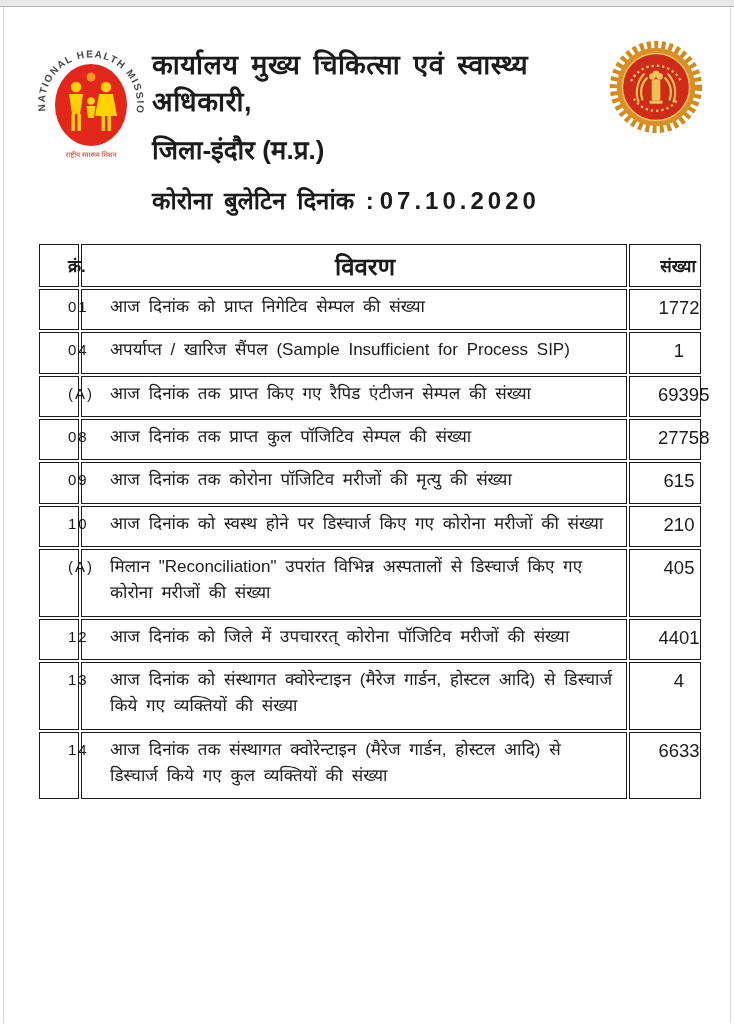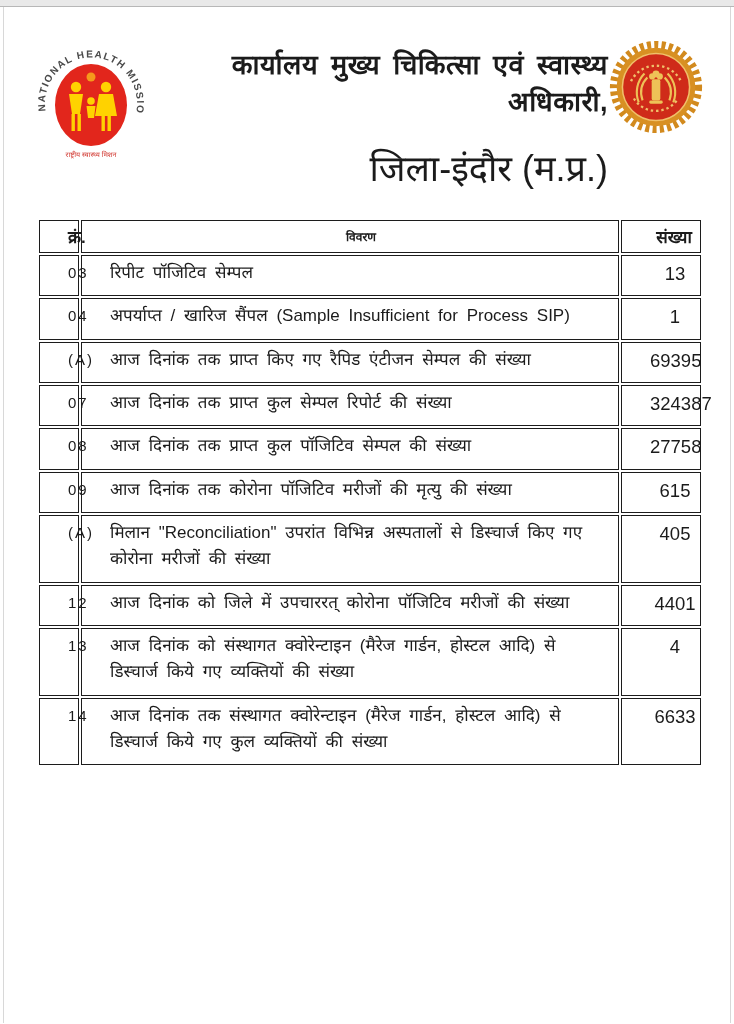--- a/index.html
+++ b/index.html
@@ -24,41 +24,41 @@
     border-right: 1px solid #d8d8d8;
   }
   
   .header {
     display: flex;
     align-items: flex-start;
     padding: 24px 14px 0 30px;
   }
   .logo-left { width: 118px; flex: 0 0 118px; padding-top: 4px; }
   .logo-right { width: 108px; flex: 0 0 108px; padding-top: 8px; }
-  .title-block { flex: 1; text-align: right; padding-top: 14px; }
+  .title-block { flex: 1; text-align: left; padding-top: 14px; }
   .title-line1 { font-size: 27px; font-weight: bold; letter-spacing: 0.5px; word-spacing: 5px; }
-  .title-line2 { font-size: 36px; font-weight: normal; margin-top: 24px; }
+  .title-line2 { font-size: 26px; font-weight: bold; margin-top: 12px; }
   .title-line3 { font-size: 24px; font-weight: bold; margin-top: 16px; word-spacing: 5px; }
   .title-line3 .date { letter-spacing: 4px; margin-left: 6px; }
   
   table.bulletin {
     border-collapse: separate;
     border-spacing: 2px;
     table-layout: fixed;
     width: 666px;
     margin: 26px 0 0 33px;
   }
   table.bulletin th, table.bulletin td {
     border: 1.6px solid #1c1c1c;
     background: #ffffff;
     padding-left: 28px;
   }
   th.h-sn   { width: 40px;  font-size: 17px; padding: 4px 1px; }
-  th.h-desc { font-size: 12px; padding: 4px 6px; }
-  th.h-num  { width: 80px; font-size: 17px; padding: 4px 2px; }
+  th.h-desc { font-size: 24px; padding: 4px 6px; }
+  th.h-num  { width: 72px; font-size: 17px; padding: 4px 2px; }
   td.sn {
     text-align: center; vertical-align: top;
     font-size: 15px; letter-spacing: 2px;
     padding-top: 8px;
   }
   td.desc {
     vertical-align: top;
     font-size: 17px;
     word-spacing: 4px;
     line-height: 1.55;
@@ -102,20 +102,23 @@
 
         <circle cx="57" cy="66" r="3.8" fill="#ffd200"></circle>
         <path d="M52.5 71 L61.5 71 L60 83 L54 83 Z" fill="#ffd200"></path>
         <text x="57" y="122" text-anchor="middle" font-size="7" fill="#d0342c">राष्ट्रीय स्वास्थ्य मिशन</text>
       </svg>
     </div>
 
     <div class="title-block">
       <div class="title-line1">कार्यालय मुख्य चिकित्सा एवं स्वास्थ्य अधिकारी,</div>
       <div class="title-line2">जिला-इंदौर (म.प्र.)</div>
+      <div class="title-line3">
+        <span>कोरोना बुलेटिन दिनांक :</span><span class="date">07.10.2020</span>
+      </div>
     </div>
 
     <div class="logo-right">
       <svg width="96" height="96" viewBox="0 0 100 100">
         <circle cx="50" cy="50" r="44" fill="none" stroke="#d28a1e" stroke-width="8" stroke-dasharray="4.2 3.4"></circle>
         <circle cx="50" cy="50" r="41" fill="#d89023"></circle>
         <circle cx="50" cy="50" r="35" fill="#cf2b19"></circle>
         <circle cx="50" cy="50" r="35" fill="none" stroke="#f0c06a" stroke-width="1.6"></circle>
         <path d="M24 44 A 29 29 0 0 1 76 44" fill="none" stroke="#f0c06a" stroke-width="2.4" stroke-dasharray="2.5 3"></path>
         <path d="M27 62 A 27 27 0 0 0 73 62" fill="none" stroke="#f0c06a" stroke-width="2.4" stroke-dasharray="2.5 3"></path>
@@ -135,50 +138,50 @@
   <table class="bulletin">
     <thead>
       <tr>
         <th class="h-sn">क्रं.</th>
         <th class="h-desc">विवरण</th>
         <th class="h-num">संख्या</th>
       </tr>
     </thead>
     <tbody>
         <tr>
-          <td class="sn">03</td>
-          <td class="desc">रिपीट पॉजिटिव सेम्पल</td>
-          <td class="num">13</td>
+          <td class="sn">01</td>
+          <td class="desc">आज दिनांक को प्राप्त निगेटिव सेम्पल की संख्या</td>
+          <td class="num">1772</td>
         </tr>
         <tr>
           <td class="sn">04</td>
           <td class="desc">अपर्याप्त / खारिज सैंपल (Sample Insufficient for Process SIP)</td>
           <td class="num">1</td>
         </tr>
         <tr>
           <td class="sn">(A)</td>
           <td class="desc">आज दिनांक तक प्राप्त किए गए रैपिड एंटीजन सेम्पल की संख्या</td>
           <td class="num">69395</td>
         </tr>
         <tr>
-          <td class="sn">07</td>
-          <td class="desc">आज दिनांक तक प्राप्त कुल सेम्पल रिपोर्ट की संख्या</td>
-          <td class="num">324387</td>
-        </tr>
-        <tr>
           <td class="sn">08</td>
           <td class="desc">आज दिनांक तक प्राप्त कुल पॉजिटिव सेम्पल की संख्या</td>
           <td class="num">27758</td>
         </tr>
         <tr>
           <td class="sn">09</td>
           <td class="desc">आज दिनांक तक कोरोना पॉजिटिव मरीजों की मृत्यु की संख्या</td>
           <td class="num">615</td>
         </tr>
         <tr>
+          <td class="sn">10</td>
+          <td class="desc">आज दिनांक को स्वस्थ होने पर डिस्चार्ज किए गए कोरोना मरीजों की संख्या</td>
+          <td class="num">210</td>
+        </tr>
+        <tr>
           <td class="sn">(A)</td>
           <td class="desc">मिलान "Reconciliation" उपरांत विभिन्न अस्पतालों से डिस्चार्ज किए गए कोरोना मरीजों की संख्या</td>
           <td class="num">405</td>
         </tr>
         <tr>
           <td class="sn">12</td>
           <td class="desc">आज दिनांक को जिले में उपचाररत् कोरोना पॉजिटिव मरीजों की संख्या</td>
           <td class="num">4401</td>
         </tr>
         <tr>

